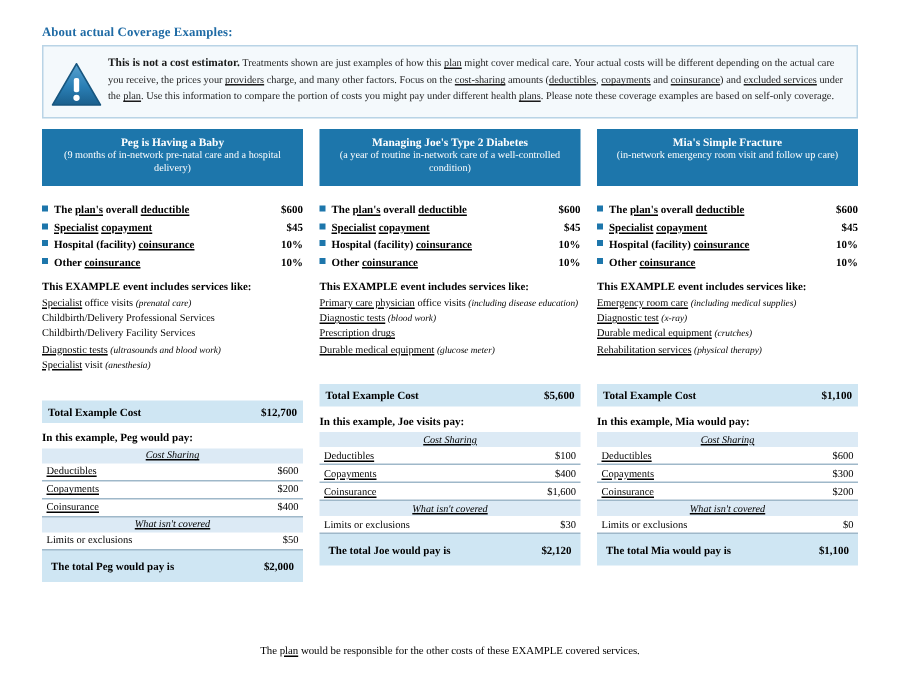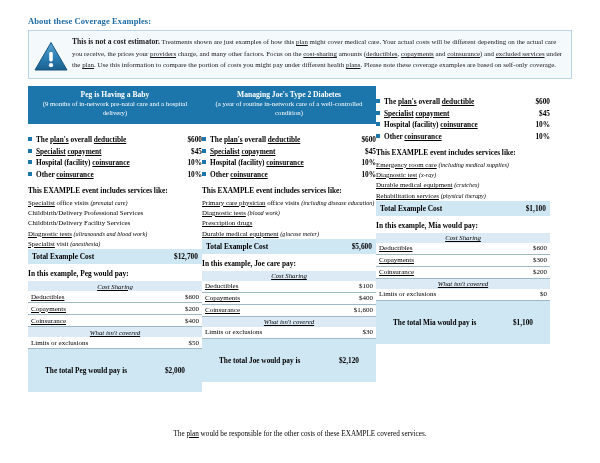--- a/index.html
+++ b/index.html
@@ -70,20 +70,21 @@
     text-decoration: underline;
   }
 
   
   .columns {
     position: absolute;
     left: 28px;
     top: 86px;
     width: 544px;
     display: flex;
+    justify-content: space-between;
   }
   .col {
     width: 174px;
   }
   .col-header {
     background: #1d76ab;
     color: #ffffff;
     text-align: center;
     padding: 4px 6px 5px 6px;
     box-sizing: border-box;
@@ -146,21 +147,21 @@
     font-size: 6.9px;
     line-height: 1.42;
     margin-bottom: 0.5px;
   }
   .service-item i {
     font-size: 6.2px;
   }
 
   
   .cost-block {
-    margin-top: 0;
+    margin-top: 18px;
   }
   .total-cost-row {
     display: flex;
     justify-content: space-between;
     background: #cfe6f3;
     font-weight: bold;
     font-size: 7.4px;
     padding: 3px 4px;
     box-sizing: border-box;
   }
@@ -199,21 +200,21 @@
     text-align: right;
     white-space: nowrap;
   }
   tr.line td {
     border-bottom: 0.6px solid #9fb8c9;
   }
   tr.total-row td {
     background: #cfe6f3;
     font-weight: bold;
     font-size: 7.3px;
-    padding: 17px;
+    padding: 6px;
   }
 
   
   .footer-note {
     position: absolute;
     left: 0;
     right: 0;
     top: 430px;
     text-align: center;
     font-size: 7.2px;
@@ -226,21 +227,21 @@
     font-weight: bold;
     font-size: 13px;
     color: #1f6ba5;
   }
 </style>
 </head>
 <body>
 
 <div class="page">
 
-  <div class="section-heading">About these Coverage Examples:</div>
+  <div class="section-heading">About actual Coverage Examples:</div>
 
   <div class="callout">
     <div class="callout-icon">
       <svg width="34" height="31" viewBox="0 0 34 31" aria-hidden="true">
         <defs>
           <linearGradient id="triGrad" x1="0" y1="0" x2="0" y2="1">
             <stop offset="0%" stop-color="#5ba3d0"></stop>
             <stop offset="55%" stop-color="#2a7fb5"></stop>
             <stop offset="100%" stop-color="#1b5f8c"></stop>
           </linearGradient>
@@ -361,21 +362,21 @@
           <div class="service-item"><span class="u">Primary care physician</span><span> office visits </span><i>(including disease education)</i></div>
           <div class="service-item"><span class="u">Diagnostic tests</span><span> </span><i>(blood work)</i></div>
           <div class="service-item"><span class="u">Prescription drugs</span></div>
           <div class="service-item"><span class="u">Durable medical equipment</span><span> </span><i>(glucose meter)</i></div>
         </div>
         <div class="cost-block">
           <div class="total-cost-row">
             <span>Total Example Cost</span>
             <span>$5,600</span>
           </div>
-          <div class="pays-line">In this example, Joe care pay:</div>
+          <div class="pays-line">In this example, Joe visits pay:</div>
           <table class="cost-table">
             <tbody>
               <tr>
                 <td class="band" colspan="2"><span class="u">Cost Sharing</span></td>
               </tr>
               <tr class="line">
                 <td class="cell-label"><span class="u">Deductibles</span></td>
                 <td class="cell-val">$100</td>
               </tr>
               <tr class="line">
@@ -395,20 +396,24 @@
               </tr>
               <tr class="total-row">
                 <td class="cell-label">The total Joe would pay is</td>
                 <td class="cell-val">$2,120</td>
               </tr>
             </tbody>
           </table>
         </div>
       </div>
       <div class="col">
+        <div class="col-header">
+          <div class="title">Mia's Simple Fracture</div>
+          <div class="subtitle">(in-network emergency room visit and follow up care)</div>
+        </div>
         <div class="facts">
           <div class="fact-row">
             <span class="fact-bullet"></span>
             <span class="fact-label"><span>The </span><span class="u">plan's</span><span> overall </span><span class="u">deductible</span></span>
             <span class="fact-value">$600</span>
           </div>
           <div class="fact-row">
             <span class="fact-bullet"></span>
             <span class="fact-label"><span class="u">Specialist</span><span> </span><span class="u">copayment</span></span>
             <span class="fact-value">$45</span>

